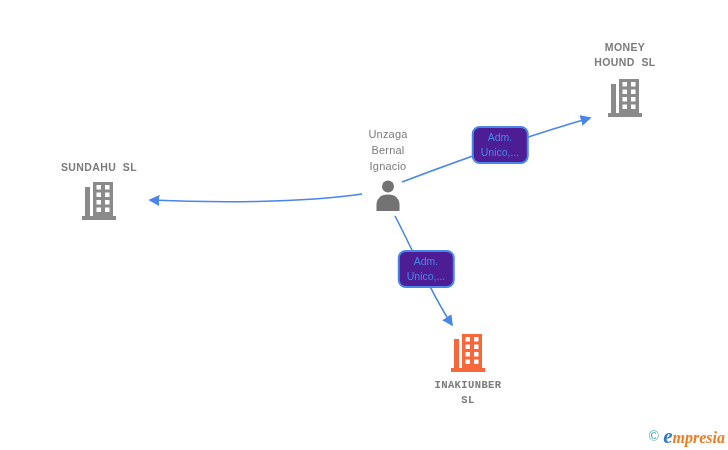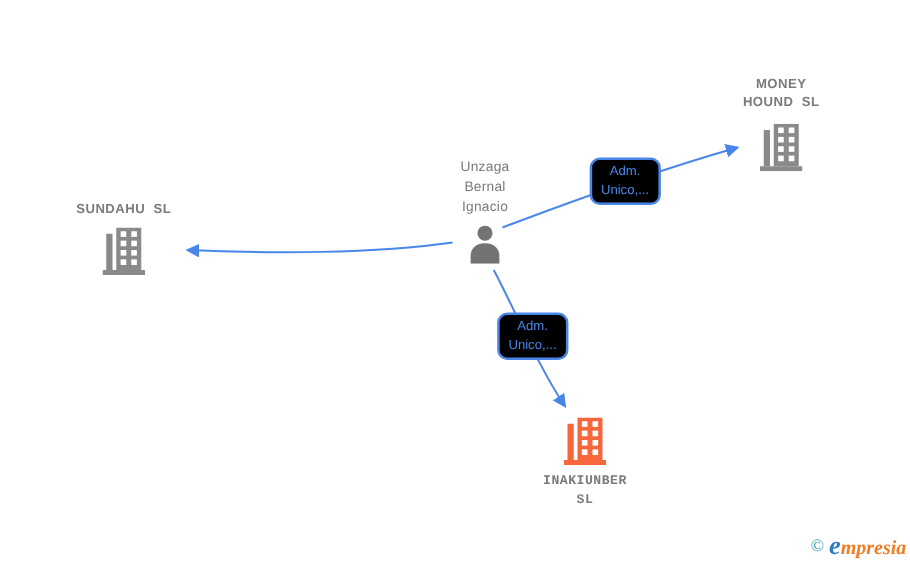--- a/index.html
+++ b/index.html
@@ -23,21 +23,21 @@
   #edge-layer path.edge {
     stroke: #4a86e8;
     stroke-width: 1.6;
     fill: none;
   }
 
   .edge-label {
     position: absolute;
     transform: translate(-50%, -50%);
     z-index: 2;
-    background: #000000;
+    background: #4c1d95;
     border: 2px solid #4a86e8;
     border-radius: 8px;
     color: #4a86e8;
     font-size: 10.5px;
     line-height: 15px;
     padding: 2px 7px;
     text-align: center;
     white-space: pre-wrap;
   }
   #label-adm-money  { left: 500px; top: 145px; }
@@ -60,21 +60,21 @@
     line-height: 15px;
     letter-spacing: 0.4px;
     white-space: pre-wrap;
   }
   .node .icon { display: block; }
   .building-body { fill: #8a8a8a; }
   .building-window { fill: #ffffff; }
   .node.highlight .building-body { fill: #f7673c; }
   .person-fill { fill: #737373; }
 
-  #node-money   { left: 560px; top: 60px; justify-content: flex-end; }
+  #node-money   { left: 560px; top: 40px; justify-content: flex-end; }
   #node-money .icon { margin-top: 9px; }
   #node-sundahu { left: 34px;  top: 160px; }
   #node-sundahu .icon { margin-top: 7px; }
   #node-person  { left: 323px; top: 126px; }
   #node-person .name {
     font-weight: normal;
     font-size: 11px;
     line-height: 16px;
     letter-spacing: 0.2px;
   }

